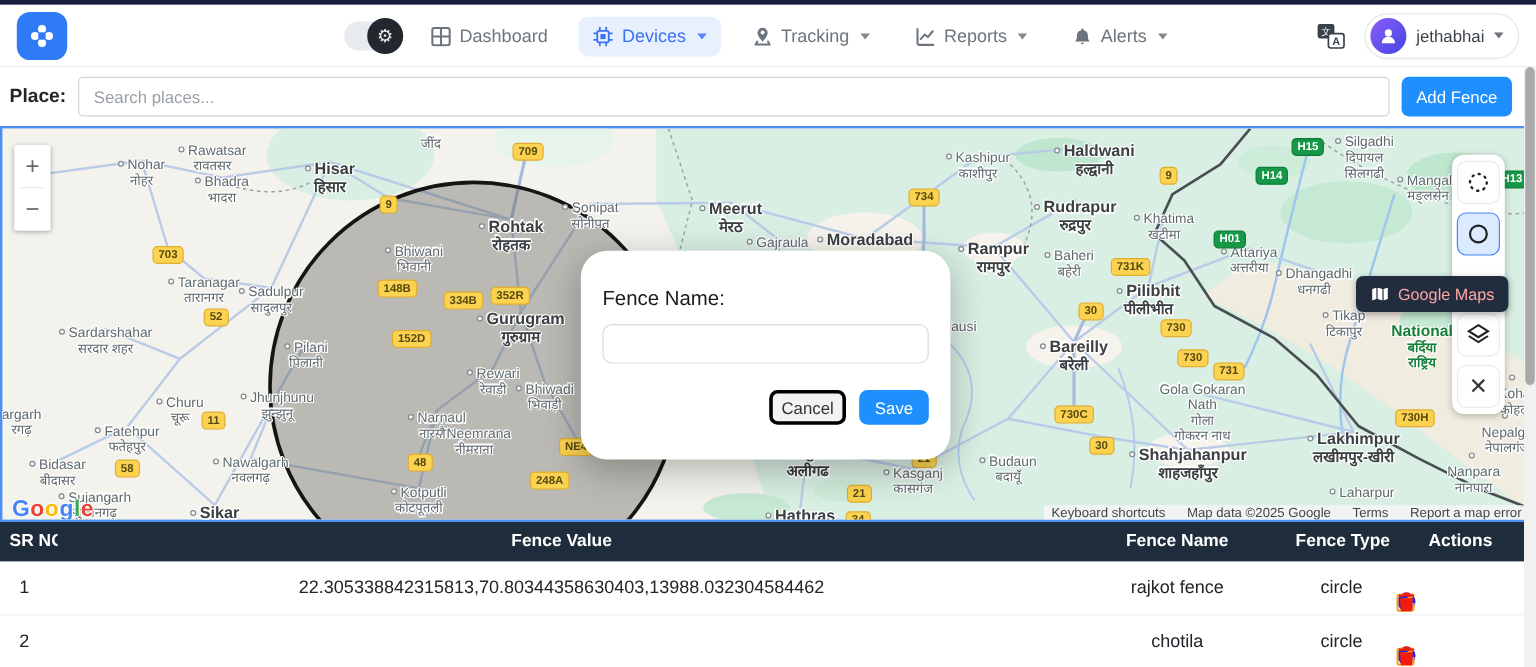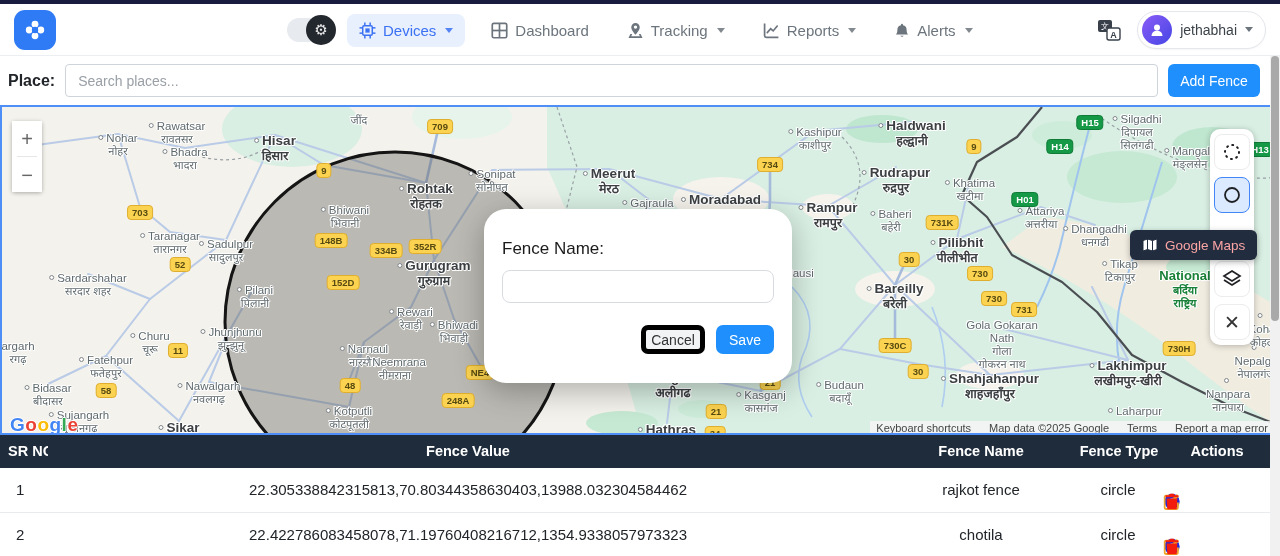--- a/index.html
+++ b/index.html
@@ -58,21 +58,21 @@
 
   .google-logo { position:absolute; left:8px; top:307px; font-size:19px; font-weight:bold; letter-spacing:.5px; text-shadow:1px 0 0 #fff,-1px 0 0 #fff,0 1px 0 #fff,0 -1px 0 #fff; }
   .attribution { position:absolute; right:4px; top:314px; background:rgba(245,245,245,.85); font-size:11px; color:#444; display:flex; gap:18px; padding:1px 6px; align-items:center; }
   .attribution span { cursor:pointer; white-space:nowrap; }
 
   
   .modal { position:absolute; left:482px; top:102px; width:308px; height:174px; background:#fff; border-radius:22px; box-shadow:0 8px 30px rgba(0,0,0,.28); padding:30px 18px; z-index:10; }
   .modal-title { font-size:17px; color:#1b1b1b; }
   .modal-input { width:100%; height:33px; margin-top:11px; border:1px solid #d8dce1; border-radius:8px; padding:0 10px; font-size:14px; outline:none; }
   .modal-actions { display:flex; justify-content:flex-end; gap:11px; margin-top:22px; }
-  .btn-cancel { width:64px; height:29px; background:#f1f3f5; border:5px solid #000000; border-radius:7px; font-size:14px; color:#333; cursor:pointer; }
+  .btn-cancel { width:64px; height:29px; background:#f1f3f5; border:3px solid #000000; border-radius:7px; font-size:14px; color:#333; cursor:pointer; }
   .btn-save { width:58px; height:29px; background:#1e8ffd; border:none; border-radius:7px; font-size:14px; color:#fff; cursor:pointer; }
 
   
   .fence-table { position:relative; }
   .thead { height:33px; background:#1f2c3c; position:relative; }
   .thead span { position:absolute; top:8px; color:#fff; font-size:14.5px; font-weight:bold; transform:translateX(-50%); white-space:nowrap; }
   .thead .h-sr { left:8px; transform:none; width:40px; overflow:hidden; }
   .trow { height:45px; background:#fff; border-bottom:1px solid #e9ecef; position:relative; }
   .trow span { position:absolute; top:13px; font-size:15px; color:#212529; transform:translateX(-50%); white-space:nowrap; }
   .trow .c-sr { left:16px; transform:none; }
@@ -98,49 +98,49 @@
           <circle cx="17.8" cy="12" r="3.4"></circle>
         <circle cx="12" cy="12" r="3.2" fill="#2f7af5"></circle>
       </g>
     </svg>
   </div>
 
   <nav class="nav-center">
     <div class="theme-toggle">
       <span class="theme-knob">⚙</span>
     </div>
+
+    <a class="nav-item">
+      <svg width="17" height="17" viewBox="0 0 16 16">
+          <g fill="none" stroke="#6c757d" stroke-width="1.6">
+            <rect x="1.2" y="1.2" width="13.6" height="13.6" rx="1.5"></rect>
+            <line x1="8" y1="1.2" x2="8" y2="14.8"></line>
+            <line x1="1.2" y1="8" x2="14.8" y2="8"></line>
+          </g>
+        </svg>
+      <span>Dashboard</span>
+    </a>
 
     <a class="nav-item active">
       <svg width="17" height="17" viewBox="0 0 16 16">
           <g stroke="#3b71f3" stroke-width="1.4" fill="none">
             <rect x="3.5" y="3.5" width="9" height="9" rx="1.4"></rect>
             <rect x="6" y="6" width="4" height="4" fill="#3b71f3" stroke="none"></rect>
             <line x1="5.5" y1="0.5" x2="5.5" y2="3.5"></line>
             <line x1="10.5" y1="0.5" x2="10.5" y2="3.5"></line>
             <line x1="5.5" y1="12.5" x2="5.5" y2="15.5"></line>
             <line x1="10.5" y1="12.5" x2="10.5" y2="15.5"></line>
             <line x1="0.5" y1="5.5" x2="3.5" y2="5.5"></line>
             <line x1="0.5" y1="10.5" x2="3.5" y2="10.5"></line>
             <line x1="12.5" y1="5.5" x2="15.5" y2="5.5"></line>
             <line x1="12.5" y1="10.5" x2="15.5" y2="10.5"></line>
           </g>
         </svg>
       <span>Devices</span>
       <span class="caret"></span>
-    </a>
-
-    <a class="nav-item">
-      <svg width="17" height="17" viewBox="0 0 16 16">
-          <g fill="none" stroke="#6c757d" stroke-width="1.6">
-            <rect x="1.2" y="1.2" width="13.6" height="13.6" rx="1.5"></rect>
-            <line x1="8" y1="1.2" x2="8" y2="14.8"></line>
-            <line x1="1.2" y1="8" x2="14.8" y2="8"></line>
-          </g>
-        </svg>
-      <span>Dashboard</span>
     </a>
 
     <a class="nav-item">
       <svg width="17" height="17" viewBox="0 0 16 16">
           <g fill="#6c757d">
             <path d="M8 1a4 4 0 0 0-4 4c0 2.9 4 7 4 7s4-4.1 4-7a4 4 0 0 0-4-4zm0 5.4A1.6 1.6 0 1 1 8 3.2a1.6 1.6 0 0 1 0 3.2z"></path>
             <path d="M3.2 11.2 1.4 15h13.2l-1.8-3.8h-1.6l.9 2.2H4l.9-2.2z"></path>
           </g>
         </svg>
       <span>Tracking</span>
@@ -442,21 +442,20 @@
           <span class="act">
             <svg width="15" height="17" viewBox="0 0 14 16">
               <path d="M5 .8h4l.6 1.4H13v1.9H1V2.2h3.4L5 .8z" fill="#f21b0e"></path>
               <path d="M1.9 5.2h10.2L11.3 15.4H2.7L1.9 5.2z" fill="#f21b0e"></path>
             </svg>
           </span>
         </div>
       </div>
       <div class="trow">
         <span class="c-sr">2</span>
-        <span style="left:468px">22.422786083458078,71.19760408216712,1354.9338057973323</span>
         <span style="left:981px">chotila</span>
         <span style="left:1118px">circle</span>
         <div class="actions">
           <span class="act">
             <svg width="17" height="17" viewBox="0 0 16 16">
               <circle cx="8" cy="8" r="7.2" fill="#1d2be2"></circle>
               <path d="M3.4 8c1-1.8 2.7-2.9 4.6-2.9S11.6 6.2 12.6 8c-1 1.8-2.7 2.9-4.6 2.9S4.4 9.8 3.4 8z" fill="#fff"></path>
               <circle cx="8" cy="8" r="1.5" fill="#1d2be2"></circle>
             </svg>
           </span>

